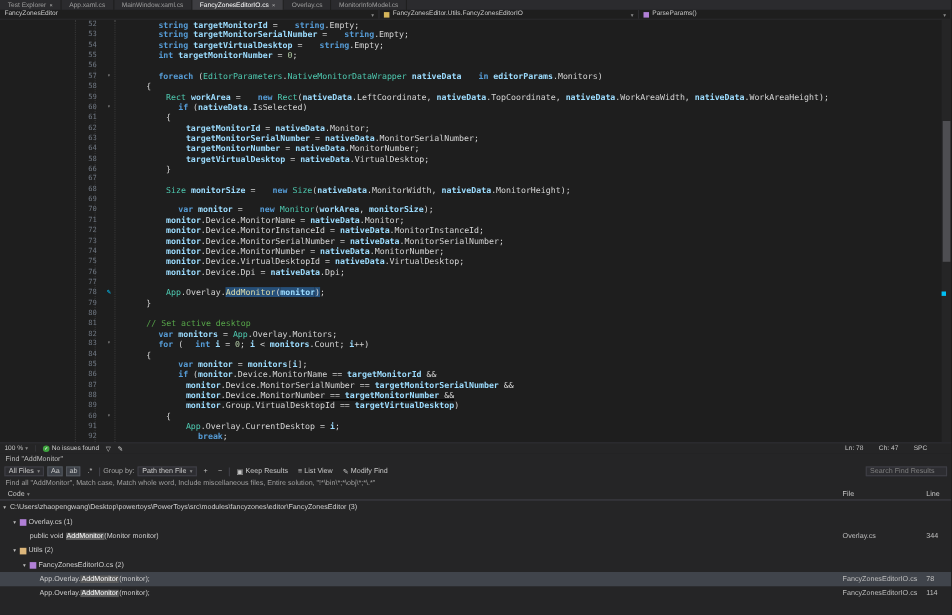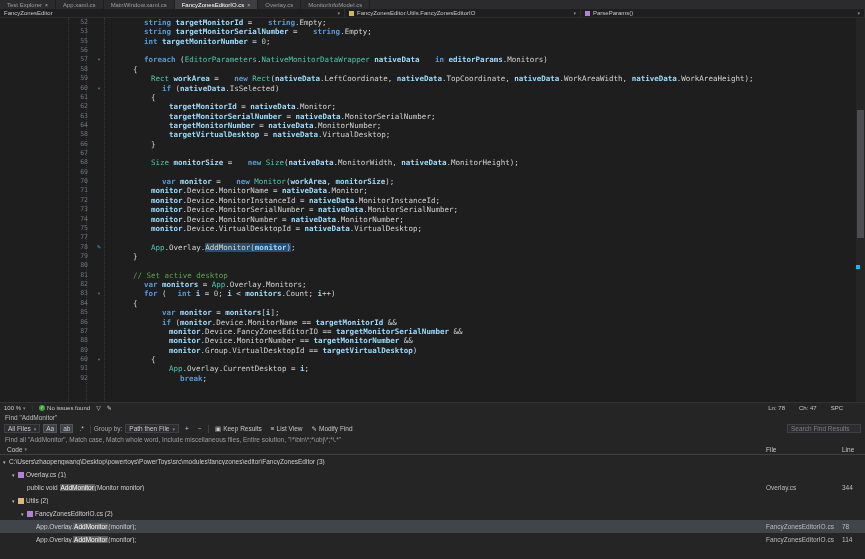--- a/index.html
+++ b/index.html
@@ -124,20 +124,21 @@
     </div>
   </div>
 
   <div class="editor">
     <div class="guide" style="left:68px"></div>
     <div class="guide" style="left:86px"></div>
     <div class="guide" style="left:104px"></div>
     <div class="code-rows">
         <div class="code-row"><div class="ln-num">52</div><div class="ln-fold"></div><div class="code-text" style="padding-left: 28px;"><span class="tk-k">string</span><span class="tk-p"> </span><span class="tk-v">targetMonitorId</span><span class="tk-p"> = </span><span class="tk-k">string</span><span class="tk-p">.Empty;</span></div></div>
         <div class="code-row"><div class="ln-num">53</div><div class="ln-fold"></div><div class="code-text" style="padding-left: 28px;"><span class="tk-k">string</span><span class="tk-p"> </span><span class="tk-v">targetMonitorSerialNumber</span><span class="tk-p"> = </span><span class="tk-k">string</span><span class="tk-p">.Empty;</span></div></div>
+        <div class="code-row"><div class="ln-num">54</div><div class="ln-fold"></div><div class="code-text" style="padding-left: 28px;"><span class="tk-k">string</span><span class="tk-p"> </span><span class="tk-v">targetVirtualDesktop</span><span class="tk-p"> = </span><span class="tk-k">string</span><span class="tk-p">.Empty;</span></div></div>
         <div class="code-row"><div class="ln-num">55</div><div class="ln-fold"></div><div class="code-text" style="padding-left: 28px;"><span class="tk-k">int</span><span class="tk-p"> </span><span class="tk-v">targetMonitorNumber</span><span class="tk-p"> = </span><span class="tk-n">0</span><span class="tk-p">;</span></div></div>
         <div class="code-row"><div class="ln-num">56</div><div class="ln-fold"></div><div class="code-text" style="padding-left: 28px;"></div></div>
         <div class="code-row"><div class="ln-num">57</div><div class="ln-fold">▾</div><div class="code-text" style="padding-left: 28px;"><span class="tk-k">foreach</span><span class="tk-p"> (</span><span class="tk-t">EditorParameters</span><span class="tk-p">.</span><span class="tk-t">NativeMonitorDataWrapper</span><span class="tk-p"> </span><span class="tk-v">nativeData</span><span class="tk-p"> </span><span class="tk-k">in</span><span class="tk-p"> </span><span class="tk-v">editorParams</span><span class="tk-p">.Monitors)</span></div></div>
         <div class="code-row"><div class="ln-num">58</div><div class="ln-fold"></div><div class="code-text" style="padding-left: 28px;"><span class="tk-p">{</span></div></div>
         <div class="code-row"><div class="ln-num">59</div><div class="ln-fold"></div><div class="code-text" style="padding-left: 46px;"><span class="tk-t">Rect</span><span class="tk-p"> </span><span class="tk-v">workArea</span><span class="tk-p"> = </span><span class="tk-k">new</span><span class="tk-p"> </span><span class="tk-t">Rect</span><span class="tk-p">(</span><span class="tk-v">nativeData</span><span class="tk-p">.LeftCoordinate, </span><span class="tk-v">nativeData</span><span class="tk-p">.TopCoordinate, </span><span class="tk-v">nativeData</span><span class="tk-p">.WorkAreaWidth, </span><span class="tk-v">nativeData</span><span class="tk-p">.WorkAreaHeight);</span></div></div>
         <div class="code-row"><div class="ln-num">60</div><div class="ln-fold">▾</div><div class="code-text" style="padding-left: 46px;"><span class="tk-k">if</span><span class="tk-p"> (</span><span class="tk-v">nativeData</span><span class="tk-p">.IsSelected)</span></div></div>
         <div class="code-row"><div class="ln-num">61</div><div class="ln-fold"></div><div class="code-text" style="padding-left: 46px;"><span class="tk-p">{</span></div></div>
         <div class="code-row"><div class="ln-num">62</div><div class="ln-fold"></div><div class="code-text" style="padding-left: 64px;"><span class="tk-v">targetMonitorId</span><span class="tk-p"> = </span><span class="tk-v">nativeData</span><span class="tk-p">.Monitor;</span></div></div>
         <div class="code-row"><div class="ln-num">63</div><div class="ln-fold"></div><div class="code-text" style="padding-left: 64px;"><span class="tk-v">targetMonitorSerialNumber</span><span class="tk-p"> = </span><span class="tk-v">nativeData</span><span class="tk-p">.MonitorSerialNumber;</span></div></div>
         <div class="code-row"><div class="ln-num">64</div><div class="ln-fold"></div><div class="code-text" style="padding-left: 64px;"><span class="tk-v">targetMonitorNumber</span><span class="tk-p"> = </span><span class="tk-v">nativeData</span><span class="tk-p">.MonitorNumber;</span></div></div>
@@ -145,32 +146,33 @@
         <div class="code-row"><div class="ln-num">66</div><div class="ln-fold"></div><div class="code-text" style="padding-left: 46px;"><span class="tk-p">}</span></div></div>
         <div class="code-row"><div class="ln-num">67</div><div class="ln-fold"></div><div class="code-text" style="padding-left: 28px;"></div></div>
         <div class="code-row"><div class="ln-num">68</div><div class="ln-fold"></div><div class="code-text" style="padding-left: 46px;"><span class="tk-t">Size</span><span class="tk-p"> </span><span class="tk-v">monitorSize</span><span class="tk-p"> = </span><span class="tk-k">new</span><span class="tk-p"> </span><span class="tk-t">Size</span><span class="tk-p">(</span><span class="tk-v">nativeData</span><span class="tk-p">.MonitorWidth, </span><span class="tk-v">nativeData</span><span class="tk-p">.MonitorHeight);</span></div></div>
         <div class="code-row"><div class="ln-num">69</div><div class="ln-fold"></div><div class="code-text" style="padding-left: 28px;"></div></div>
         <div class="code-row"><div class="ln-num">70</div><div class="ln-fold"></div><div class="code-text" style="padding-left: 46px;"><span class="tk-k">var</span><span class="tk-p"> </span><span class="tk-v">monitor</span><span class="tk-p"> = </span><span class="tk-k">new</span><span class="tk-p"> </span><span class="tk-t">Monitor</span><span class="tk-p">(</span><span class="tk-v">workArea</span><span class="tk-p">, </span><span class="tk-v">monitorSize</span><span class="tk-p">);</span></div></div>
         <div class="code-row"><div class="ln-num">71</div><div class="ln-fold"></div><div class="code-text" style="padding-left: 46px;"><span class="tk-v">monitor</span><span class="tk-p">.Device.MonitorName = </span><span class="tk-v">nativeData</span><span class="tk-p">.Monitor;</span></div></div>
         <div class="code-row"><div class="ln-num">72</div><div class="ln-fold"></div><div class="code-text" style="padding-left: 46px;"><span class="tk-v">monitor</span><span class="tk-p">.Device.MonitorInstanceId = </span><span class="tk-v">nativeData</span><span class="tk-p">.MonitorInstanceId;</span></div></div>
         <div class="code-row"><div class="ln-num">73</div><div class="ln-fold"></div><div class="code-text" style="padding-left: 46px;"><span class="tk-v">monitor</span><span class="tk-p">.Device.MonitorSerialNumber = </span><span class="tk-v">nativeData</span><span class="tk-p">.MonitorSerialNumber;</span></div></div>
         <div class="code-row"><div class="ln-num">74</div><div class="ln-fold"></div><div class="code-text" style="padding-left: 46px;"><span class="tk-v">monitor</span><span class="tk-p">.Device.MonitorNumber = </span><span class="tk-v">nativeData</span><span class="tk-p">.MonitorNumber;</span></div></div>
         <div class="code-row"><div class="ln-num">75</div><div class="ln-fold"></div><div class="code-text" style="padding-left: 46px;"><span class="tk-v">monitor</span><span class="tk-p">.Device.VirtualDesktopId = </span><span class="tk-v">nativeData</span><span class="tk-p">.VirtualDesktop;</span></div></div>
+        <div class="code-row"><div class="ln-num">76</div><div class="ln-fold"></div><div class="code-text" style="padding-left: 46px;"><span class="tk-v">monitor</span><span class="tk-p">.Device.Dpi = </span><span class="tk-v">nativeData</span><span class="tk-p">.Dpi;</span></div></div>
         <div class="code-row"><div class="ln-num">77</div><div class="ln-fold"></div><div class="code-text" style="padding-left: 28px;"></div></div>
         <div class="code-row"><div class="ln-num">78</div><div class="ln-fold pencil">✎</div><div class="code-text" style="padding-left: 46px;"><span class="tk-t">App</span><span class="tk-p">.Overlay.</span><span class="tk-m tk-sel">AddMonitor</span><span class="tk-p tk-sel">(</span><span class="tk-v tk-sel">monitor</span><span class="tk-p tk-sel">)</span><span class="tk-p">;</span></div></div>
         <div class="code-row"><div class="ln-num">79</div><div class="ln-fold"></div><div class="code-text" style="padding-left: 28px;"><span class="tk-p">}</span></div></div>
         <div class="code-row"><div class="ln-num">80</div><div class="ln-fold"></div><div class="code-text" style="padding-left: 28px;"></div></div>
         <div class="code-row"><div class="ln-num">81</div><div class="ln-fold"></div><div class="code-text" style="padding-left: 28px;"><span class="tk-c">// Set active desktop</span></div></div>
         <div class="code-row"><div class="ln-num">82</div><div class="ln-fold"></div><div class="code-text" style="padding-left: 28px;"><span class="tk-k">var</span><span class="tk-p"> </span><span class="tk-v">monitors</span><span class="tk-p"> = </span><span class="tk-t">App</span><span class="tk-p">.Overlay.Monitors;</span></div></div>
         <div class="code-row"><div class="ln-num">83</div><div class="ln-fold">▾</div><div class="code-text" style="padding-left: 28px;"><span class="tk-k">for</span><span class="tk-p"> (</span><span class="tk-k">int</span><span class="tk-p"> </span><span class="tk-v">i</span><span class="tk-p"> = </span><span class="tk-n">0</span><span class="tk-p">; </span><span class="tk-v">i</span><span class="tk-p"> &lt; </span><span class="tk-v">monitors</span><span class="tk-p">.Count; </span><span class="tk-v">i</span><span class="tk-p">++)</span></div></div>
         <div class="code-row"><div class="ln-num">84</div><div class="ln-fold"></div><div class="code-text" style="padding-left: 28px;"><span class="tk-p">{</span></div></div>
         <div class="code-row"><div class="ln-num">85</div><div class="ln-fold"></div><div class="code-text" style="padding-left: 46px;"><span class="tk-k">var</span><span class="tk-p"> </span><span class="tk-v">monitor</span><span class="tk-p"> = </span><span class="tk-v">monitors</span><span class="tk-p">[</span><span class="tk-v">i</span><span class="tk-p">];</span></div></div>
         <div class="code-row"><div class="ln-num">86</div><div class="ln-fold"></div><div class="code-text" style="padding-left: 46px;"><span class="tk-k">if</span><span class="tk-p"> (</span><span class="tk-v">monitor</span><span class="tk-p">.Device.MonitorName == </span><span class="tk-v">targetMonitorId</span><span class="tk-p"> &amp;&amp;</span></div></div>
-        <div class="code-row"><div class="ln-num">87</div><div class="ln-fold"></div><div class="code-text" style="padding-left: 64px;"><span class="tk-v">monitor</span><span class="tk-p">.Device.FancyZonesEditorIO == </span><span class="tk-v">targetMonitorSerialNumber</span><span class="tk-p"> &amp;&amp;</span></div></div>
-        <div class="code-row"><div class="ln-num">88</div><div class="ln-fold"></div><div class="code-text" style="padding-left: 64px;"><span class="tk-v">monitor</span><span class="tk-p">.Device.MonitorNumber == </span><span class="tk-v">targetMonitorNumber</span><span class="tk-p"> &amp;&amp;</span></div></div>
+        <div class="code-row"><div class="ln-num">87</div><div class="ln-fold"></div><div class="code-text" style="padding-left: 64px;"><span class="tk-v">monitor</span><span class="tk-p">.Device.MonitorSerialNumber == </span><span class="tk-v">targetMonitorSerialNumber</span><span class="tk-p"> &amp;&amp;</span></div></div>
+        <div class="code-row"><div class="ln-num">88</div><div class="ln-fold"></div><div class="code-text" style="padding-left: 64px; text-decoration: underline;"><span class="tk-v">monitor</span><span class="tk-p">.Device.MonitorNumber == </span><span class="tk-v">targetMonitorNumber</span><span class="tk-p"> &amp;&amp;</span></div></div>
         <div class="code-row"><div class="ln-num">89</div><div class="ln-fold"></div><div class="code-text" style="padding-left: 64px;"><span class="tk-v">monitor</span><span class="tk-p">.Group.VirtualDesktopId == </span><span class="tk-v">targetVirtualDesktop</span><span class="tk-p">)</span></div></div>
         <div class="code-row"><div class="ln-num">60</div><div class="ln-fold">▾</div><div class="code-text" style="padding-left: 46px;"><span class="tk-p">{</span></div></div>
         <div class="code-row"><div class="ln-num">91</div><div class="ln-fold"></div><div class="code-text" style="padding-left: 64px;"><span class="tk-t">App</span><span class="tk-p">.Overlay.CurrentDesktop = </span><span class="tk-v">i</span><span class="tk-p">;</span></div></div>
         <div class="code-row"><div class="ln-num">92</div><div class="ln-fold"></div><div class="code-text" style="padding-left: 64px;"><span class="tk-k">break</span><span class="tk-p">;</span></div></div>
       </div>
     <div class="v-scroll">
       <div class="v-thumb"></div>
       <div class="v-mark"></div>
     </div>
   </div>

